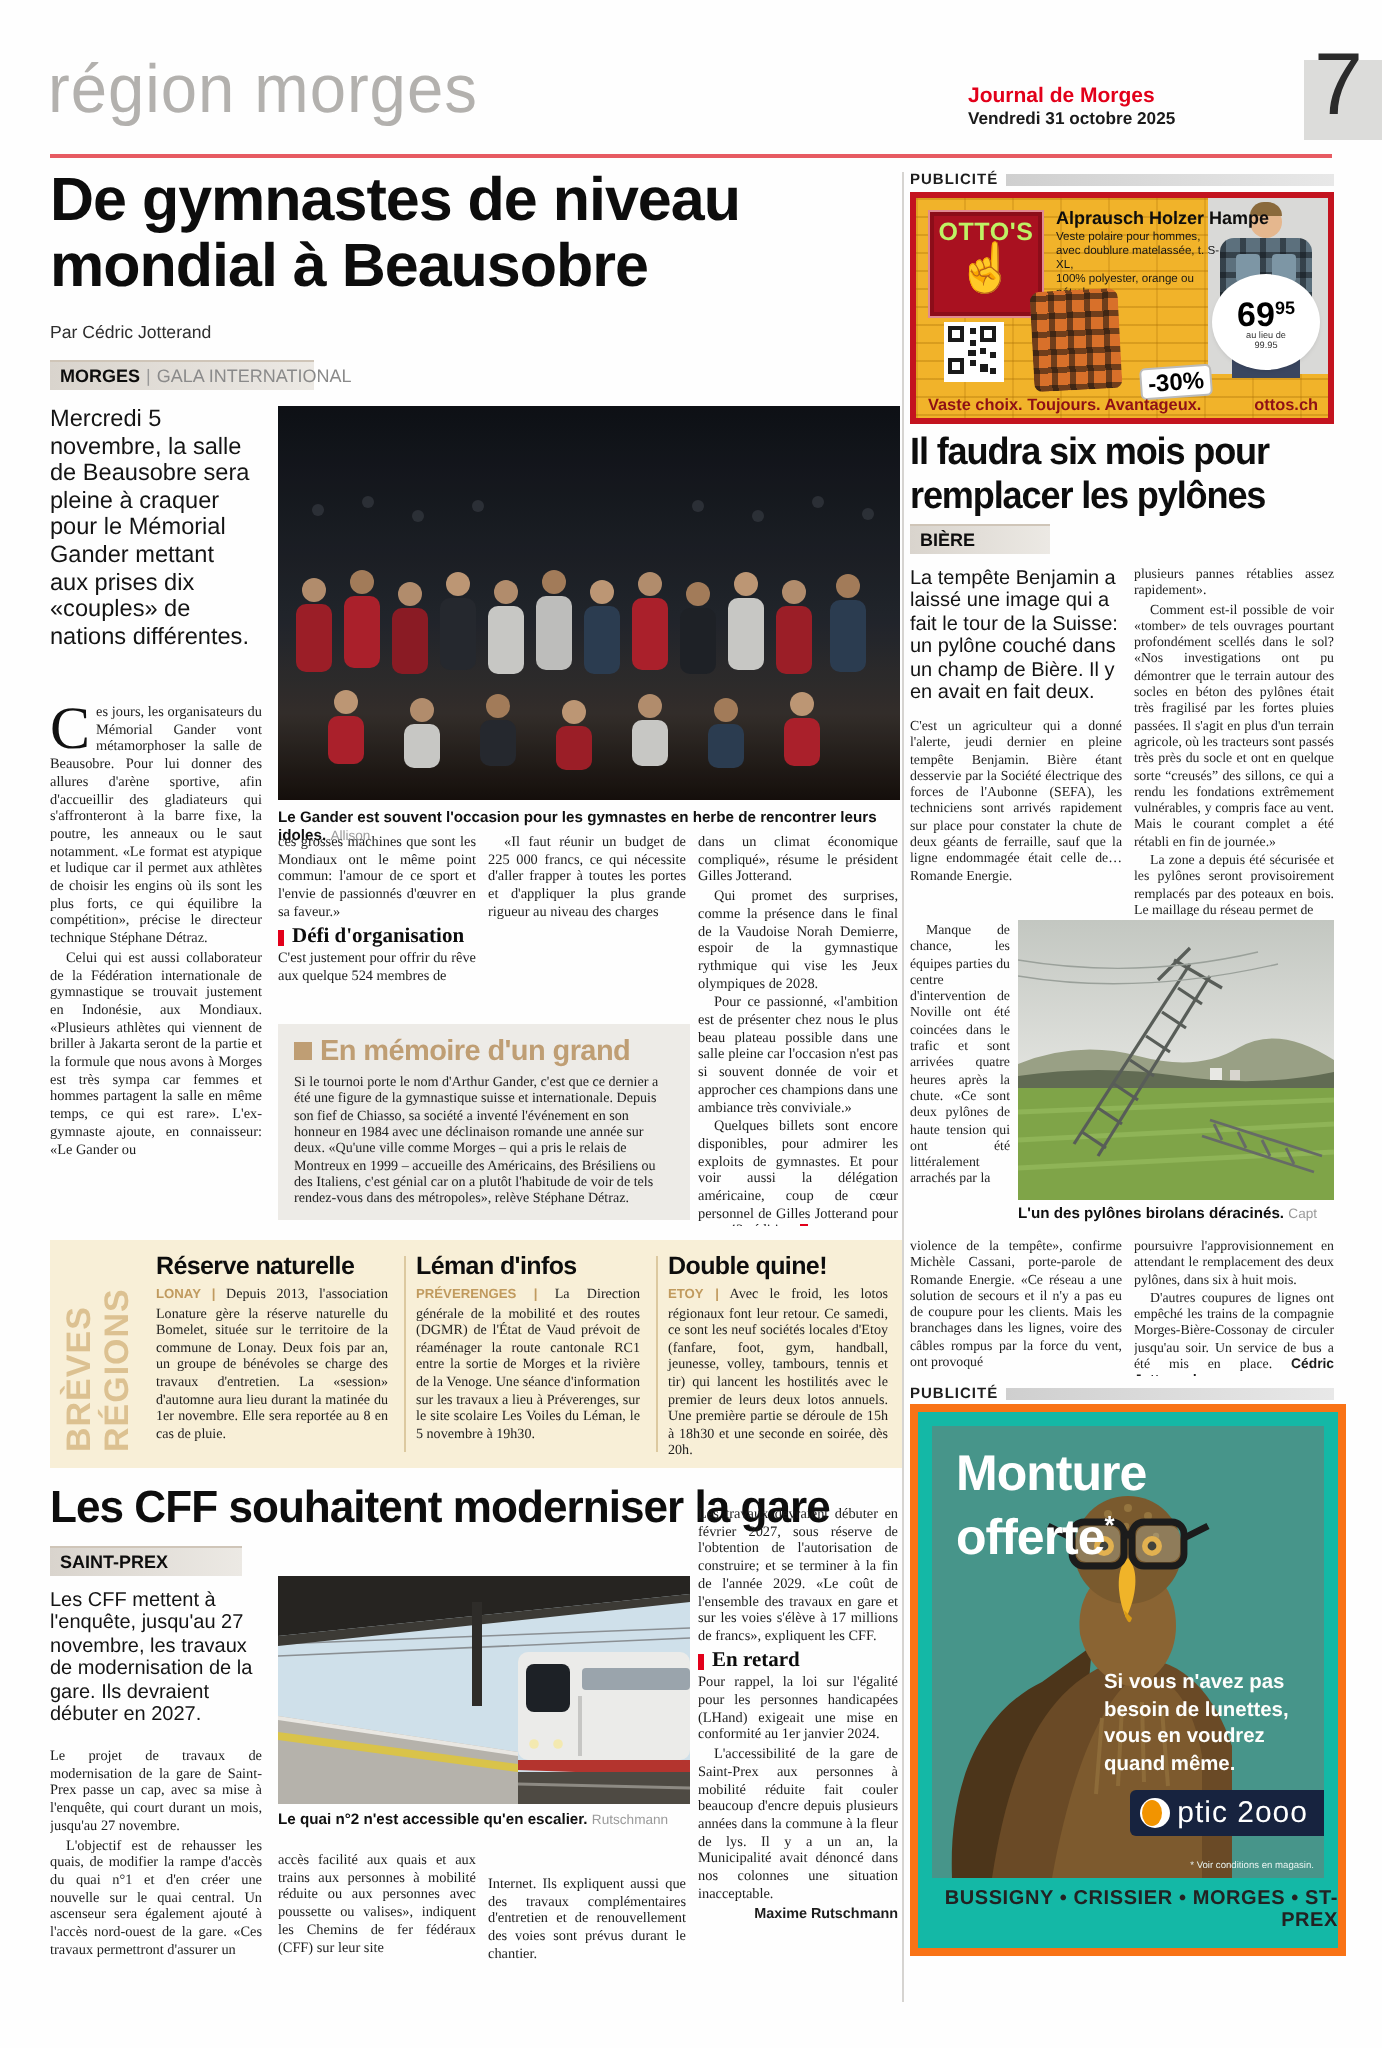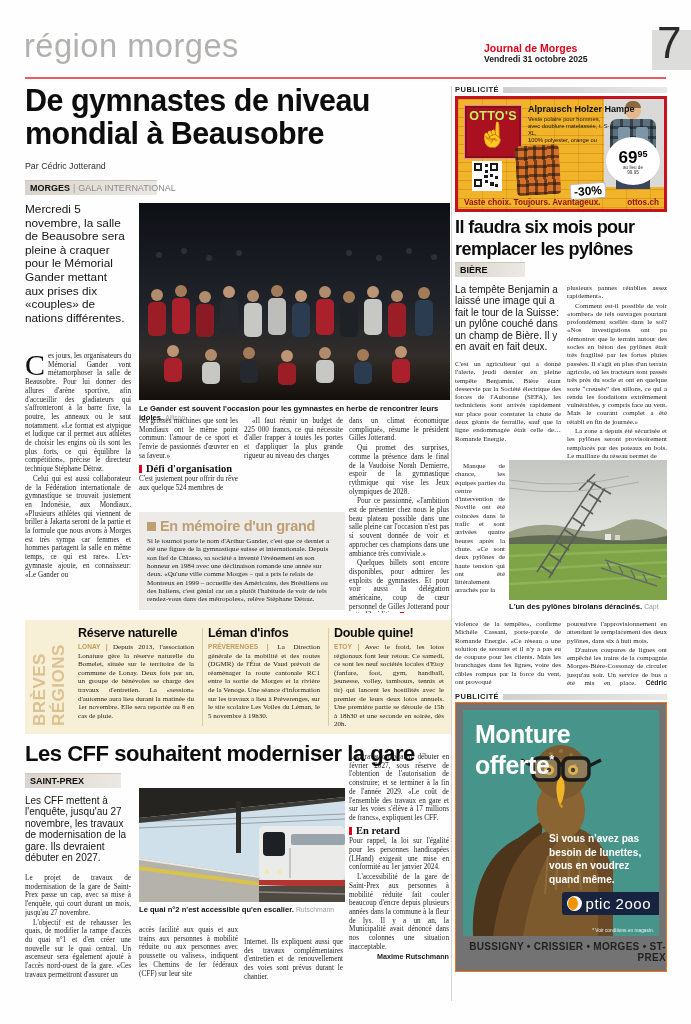--- a/index.html
+++ b/index.html
@@ -73,21 +73,21 @@
   .disc{background:#fff;border:1px solid #bbb;border-radius:3px;font-weight:bold;font-size:12px;
         color:#000;padding:0 3px;transform:rotate(-4deg);display:inline-block;}
   .ottos-bottom{color:#8f1016;font-weight:bold;font-size:8.2px;}
   .plaid-orange{background:#d8702a;border-radius:5px 5px 4px 4px;
     background-image:repeating-linear-gradient(0deg,rgba(25,20,15,.55) 0 3px,transparent 3px 9px),
                      repeating-linear-gradient(90deg,rgba(25,20,15,.55) 0 3px,transparent 3px 9px);}
   .plaid-slate{background:#5c707d;
     background-image:repeating-linear-gradient(0deg,rgba(15,20,25,.5) 0 3px,transparent 3px 10px),
                      repeating-linear-gradient(90deg,rgba(15,20,25,.5) 0 3px,transparent 3px 10px);}
   
-  .optic-frame{background:#737373;border:1px solid #f97316;}
+  .optic-frame{background:#14b8a6;border:4px solid #f97316;}
   .optic-teal{background:#47958a;overflow:hidden;}
   .optic-head{color:#fff;font-weight:bold;font-size:25px;line-height:25px;letter-spacing:-.5px;}
   .optic-slogan{color:#fdfdfb;font-weight:bold;font-size:10.2px;line-height:13.5px;white-space:pre-line;}
   .optic-logobar{background:#17233f;display:flex;align-items:center;gap:4px;padding:3px 8px 3px 5px;border-radius:3px 0 0 3px;}
   .optic-logotext{color:#fff;font-size:15px;letter-spacing:.5px;}
   .optic-circle{width:15px;height:15px;border-radius:50%;background:#fff;position:relative;overflow:hidden;}
   .optic-circle i{position:absolute;left:1px;top:1px;width:10px;height:13px;border-radius:50%;background:#f29400;}
   .optic-cond{color:#e8f3f0;font-size:4.8px;text-align:right;}
   .optic-cities{font-weight:bold;font-size:10px;color:#222;letter-spacing:.3px;text-align:right;}
 </style>

